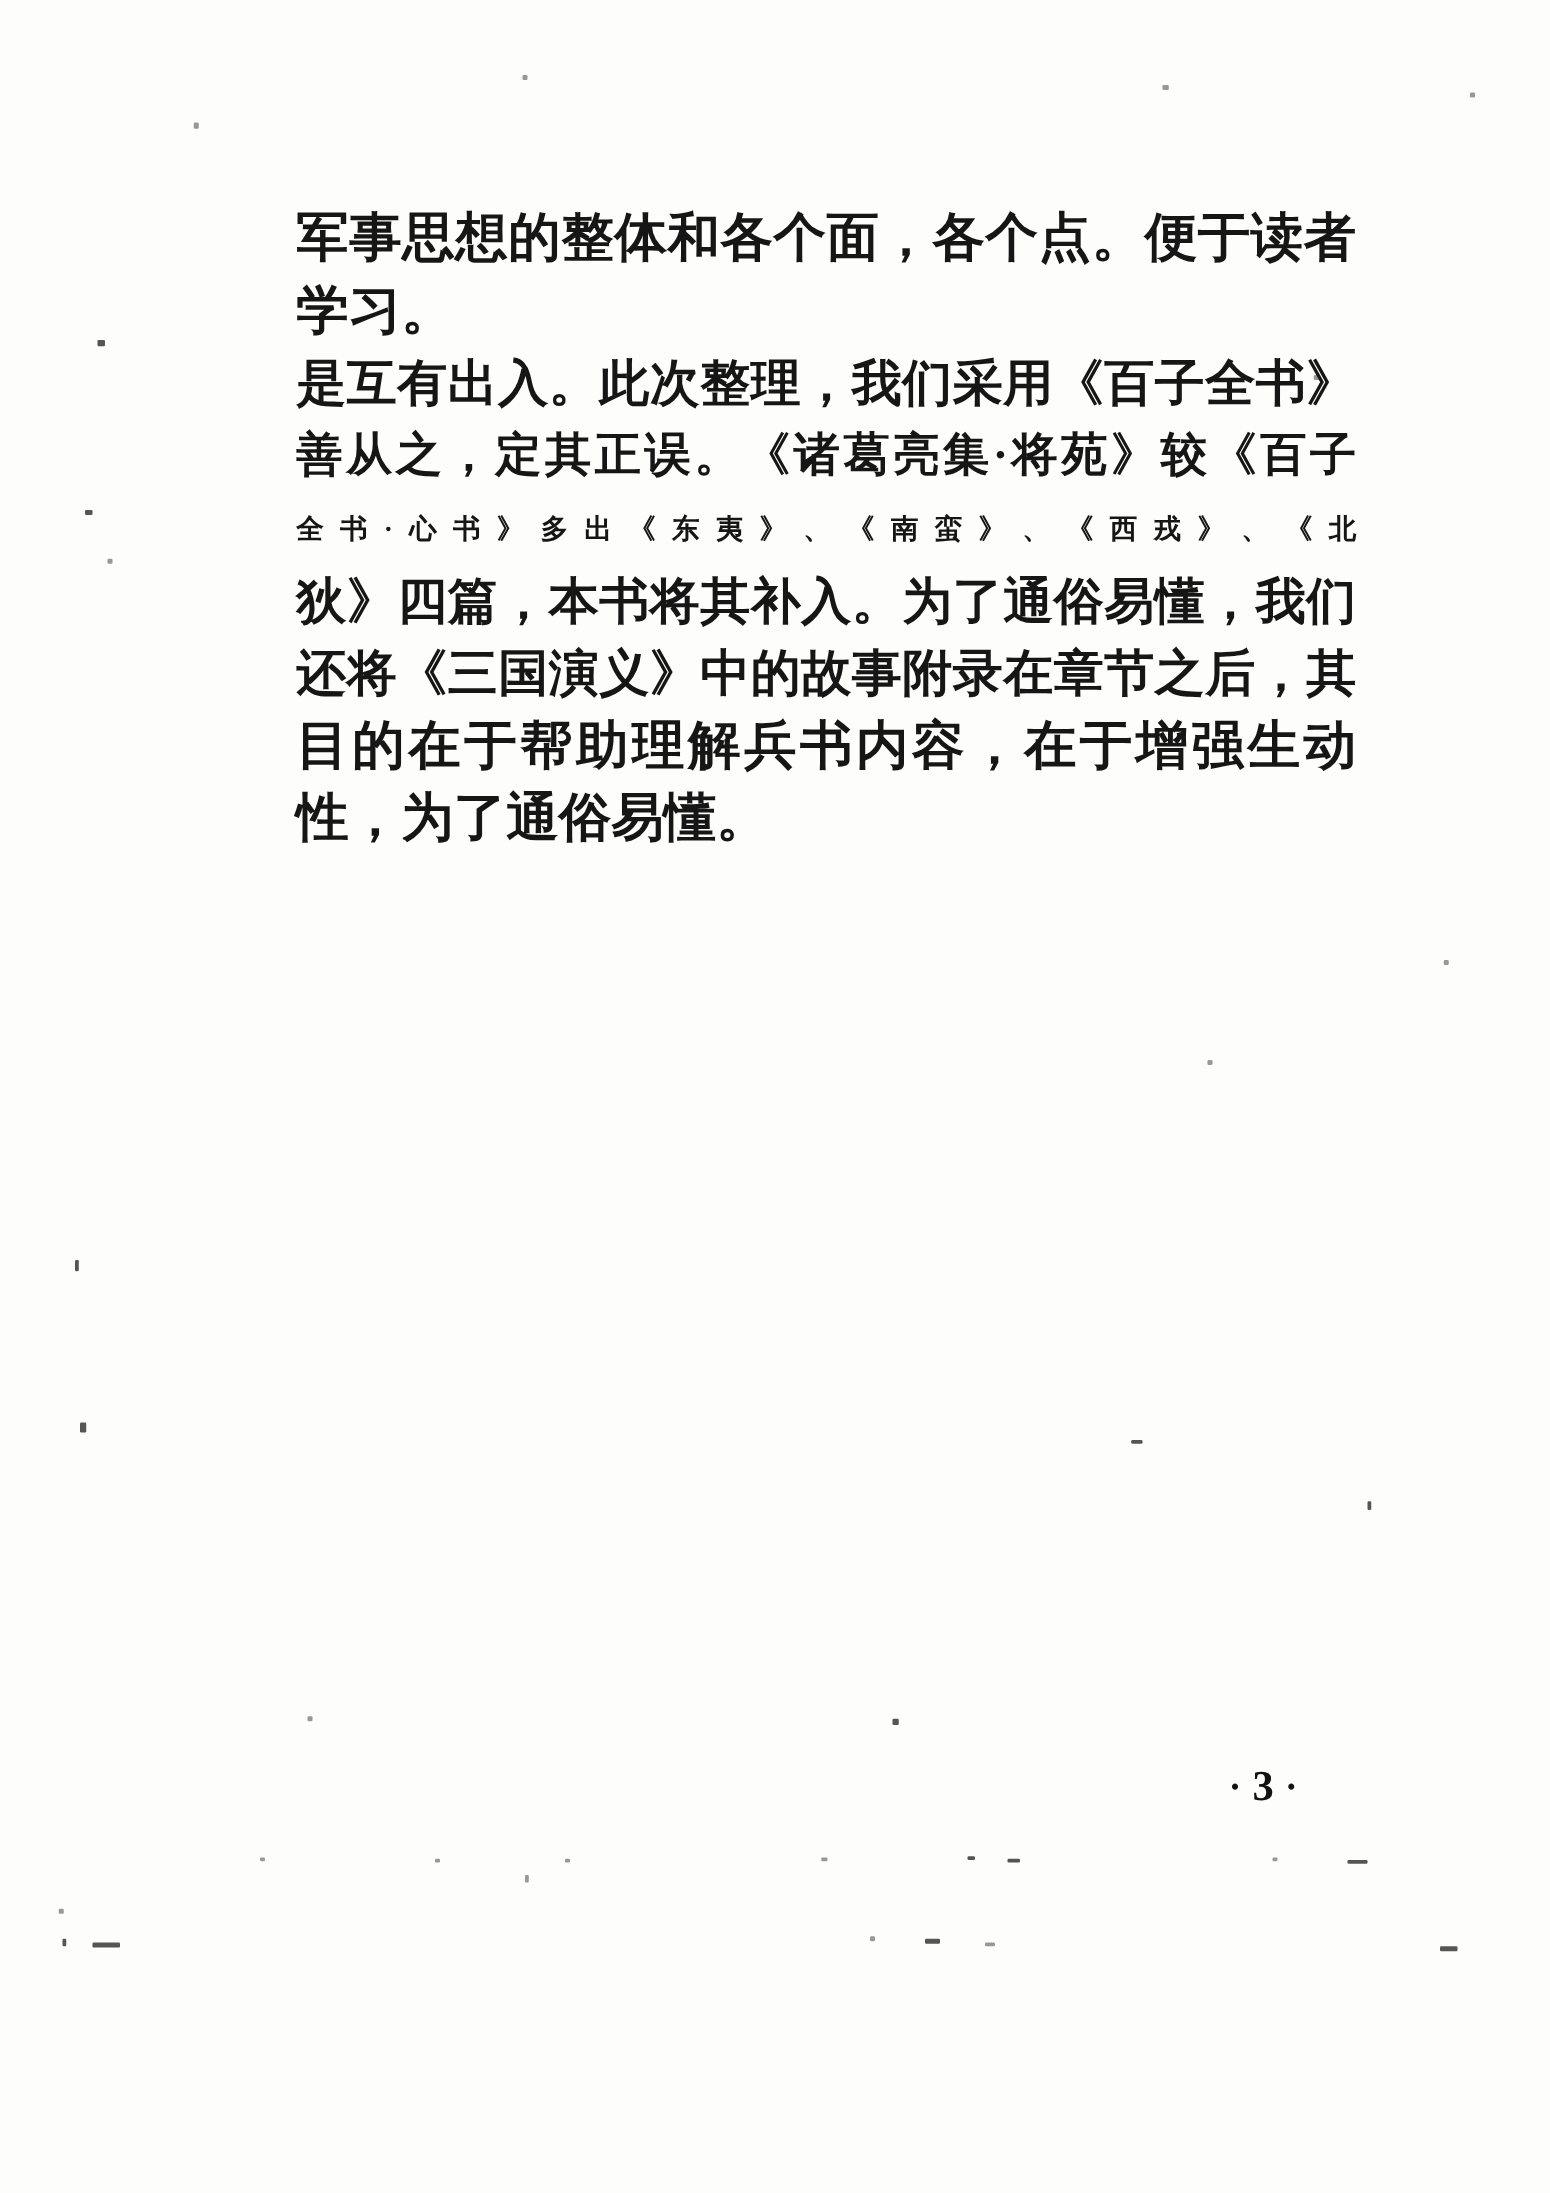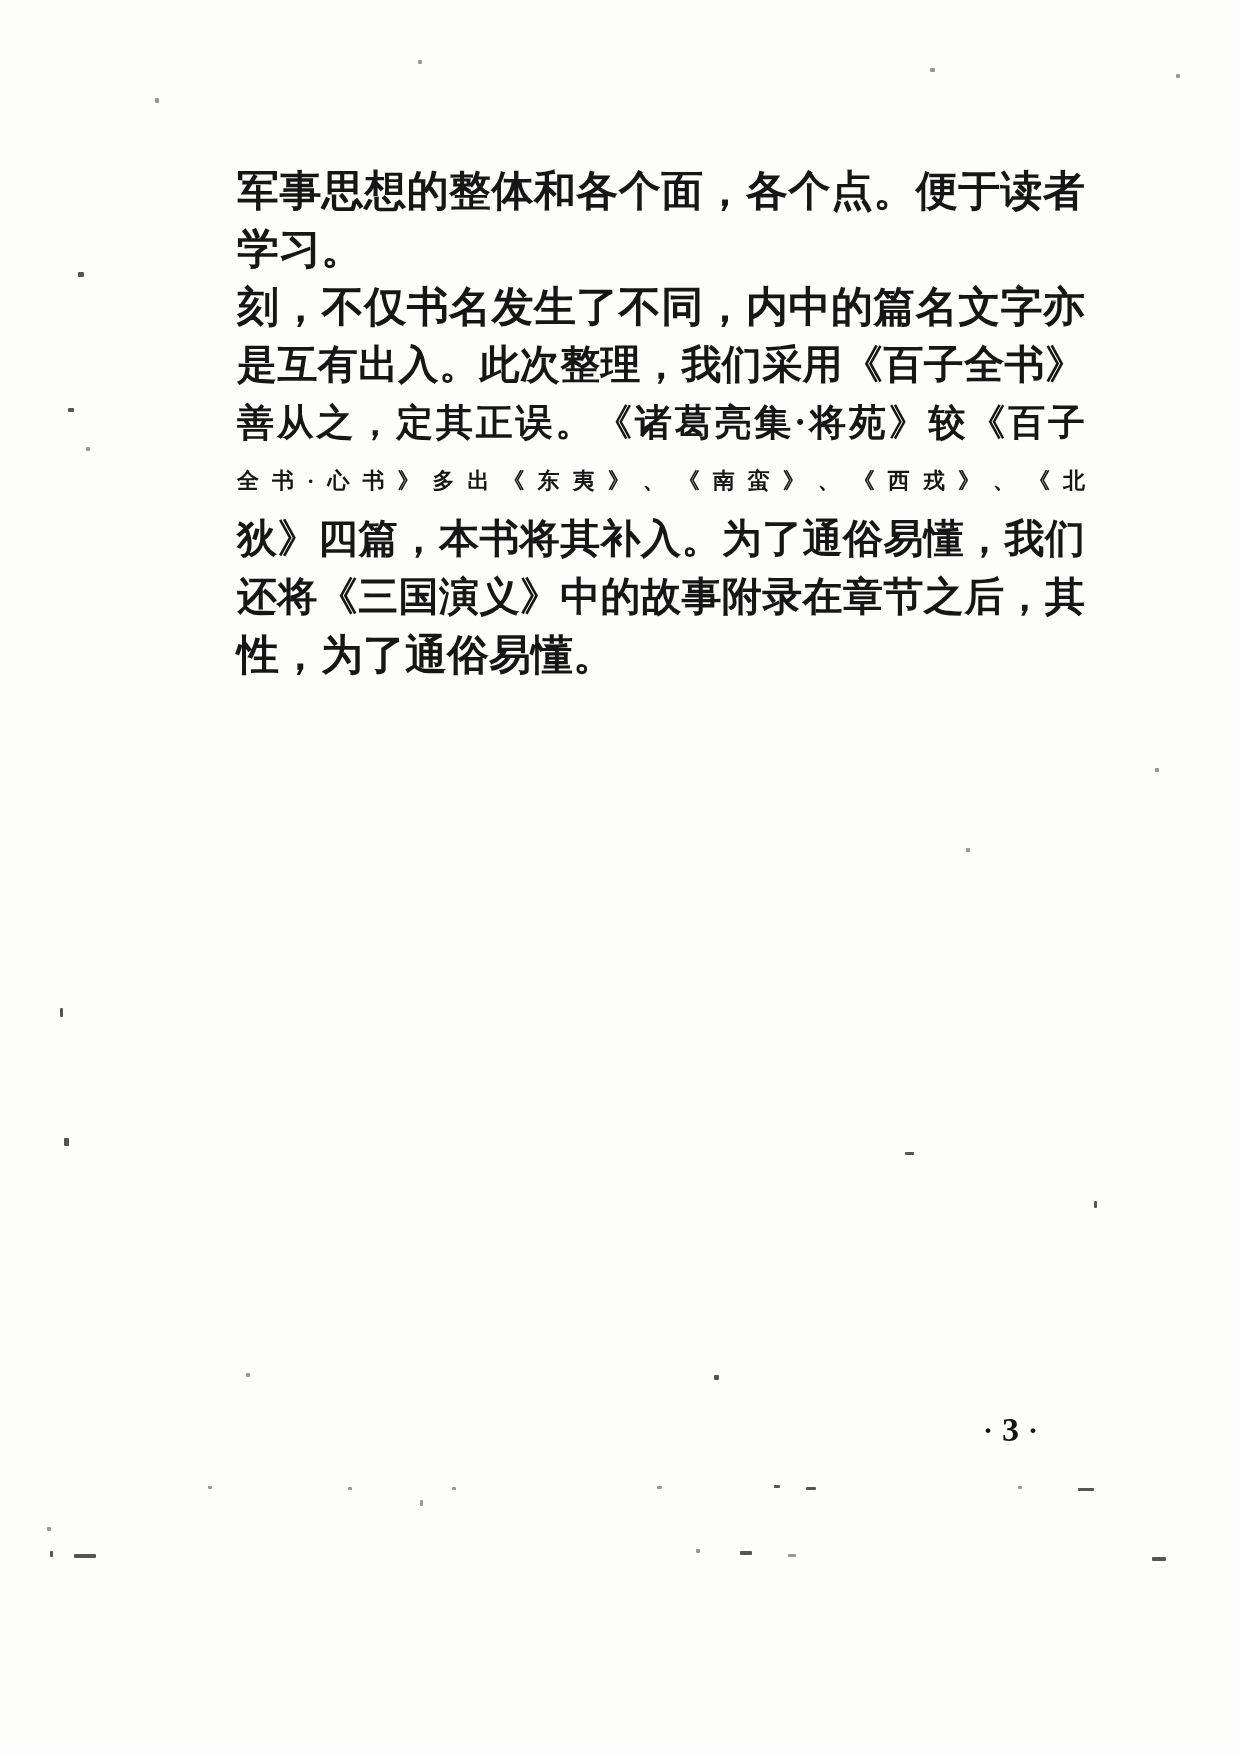--- a/index.html
+++ b/index.html
@@ -66,26 +66,26 @@
   .sp.lite { opacity:0.45; }
 </style>
 </head>
 <body>
 
 <div class="page">
 
   <div class="text-block">
     <div class="line just l1">军事思想的整体和各个面，各个点。便于读者</div>
     <div class="line l2">学习。</div>
-    <div class="line just l4">刻，不仅书名发生了不同，内中的篇名文字亦</div>
     <div class="line just l5">是互有出入。此次整理，我们采用《百子全书》</div>
     <div class="line just l7">善从之，定其正误。《诸葛亮集·将苑》较《百子</div>
     <div class="line just l8">全书·心书》多出《东夷》、《南蛮》、《西戎》、《北</div>
     <div class="line just l9">狄》四篇，本书将其补入。为了通俗易懂，我们</div>
     <div class="line just l10">还将《三国演义》中的故事附录在章节之后，其</div>
+    <div class="line just l11">目的在于帮助理解兵书内容，在于增强生动</div>
     <div class="line l12">性，为了通俗易懂。</div>
   </div>
 
   <div class="page-footer">
     <span class="dot">·</span>
     <span class="num">3</span>
     <span class="dot">·</span>
   </div>
 
   <div>

